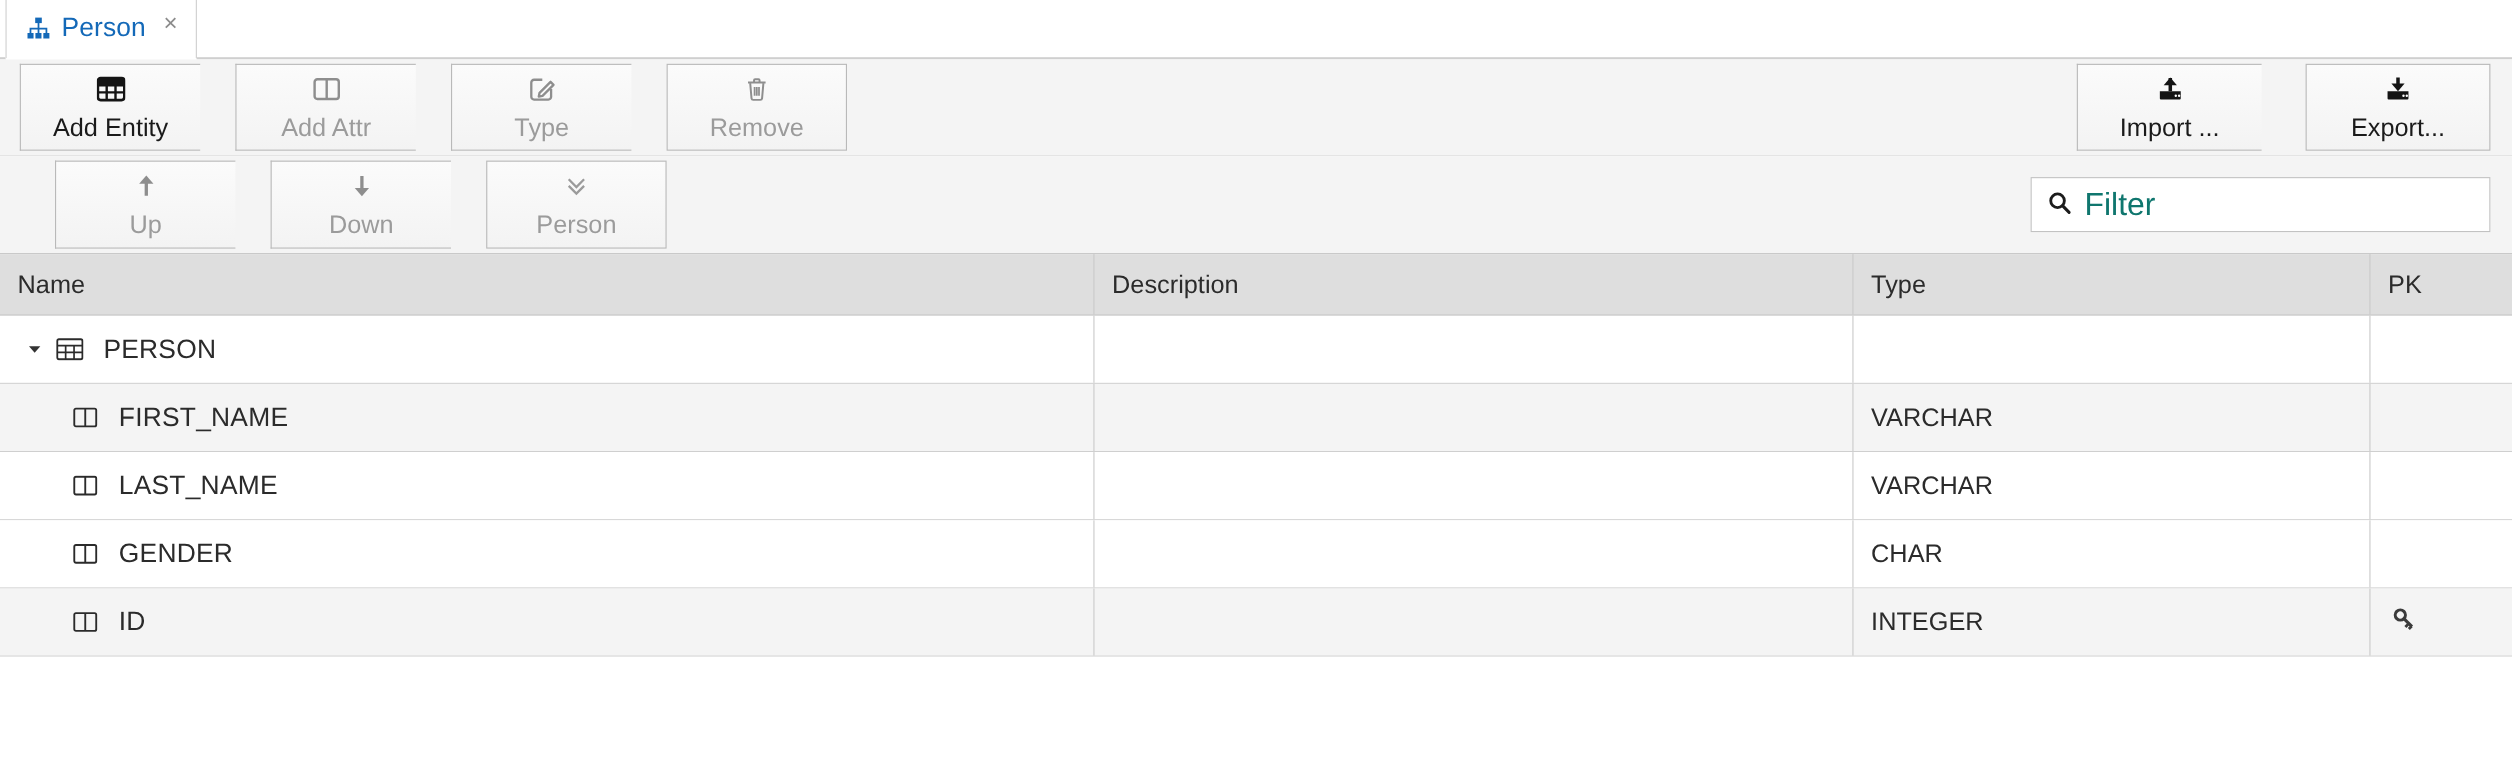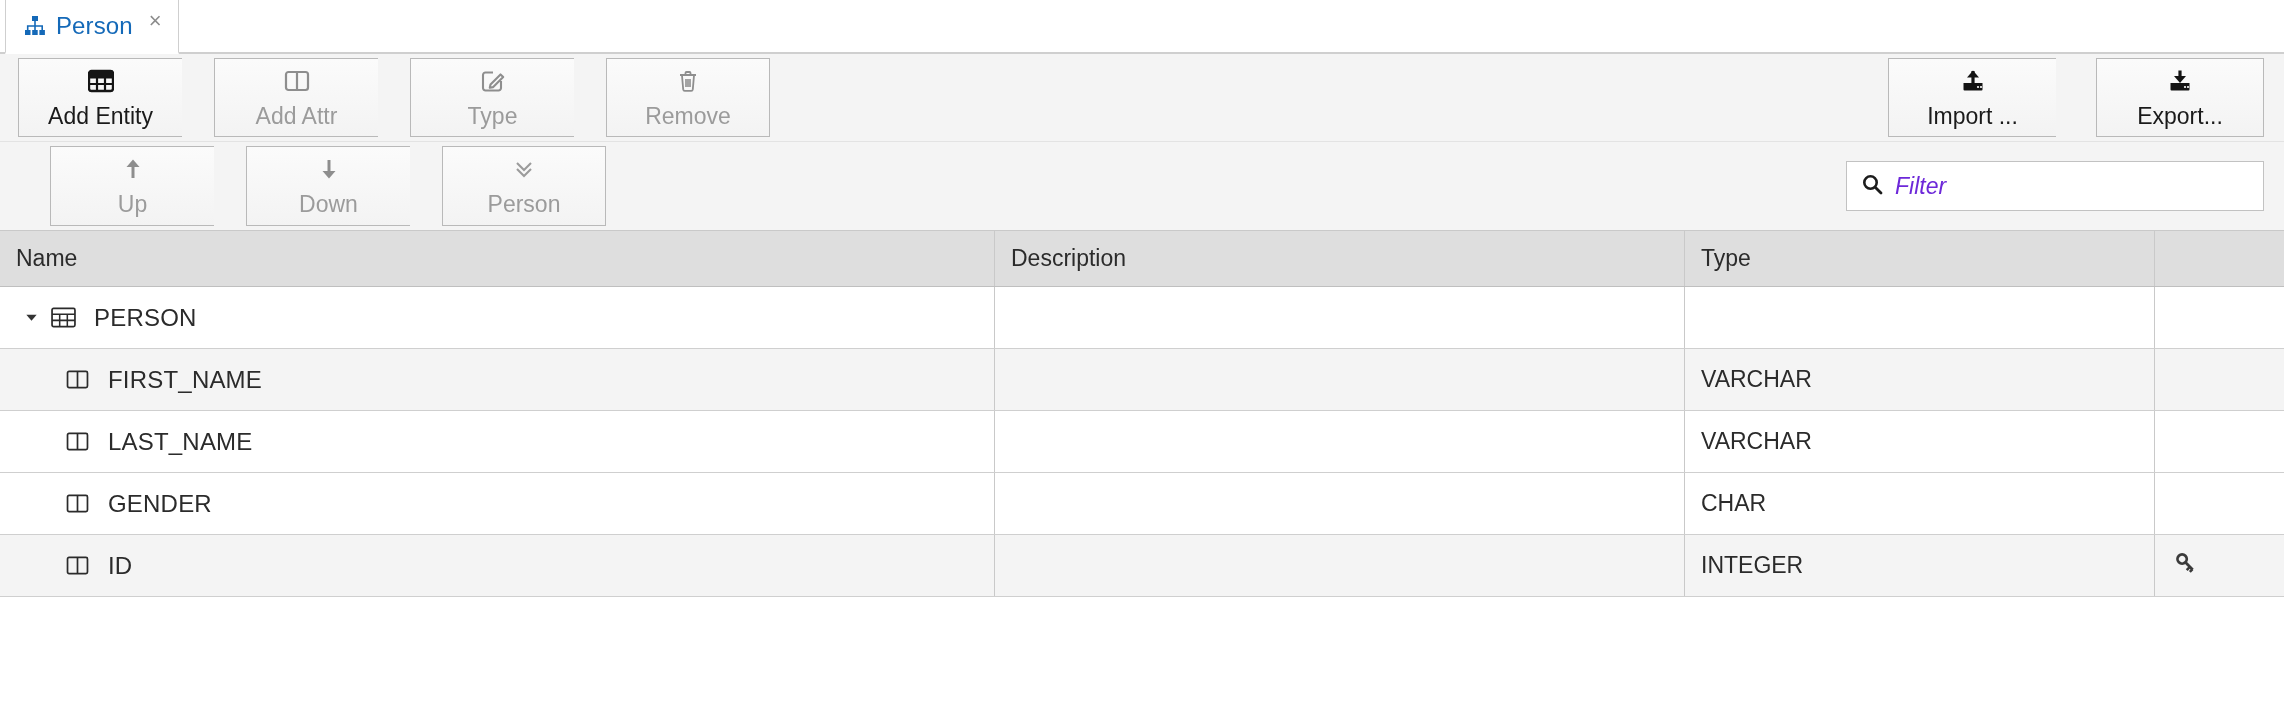--- a/index.html
+++ b/index.html
@@ -95,21 +95,21 @@
   .filter {
     width: 418px;
     height: 50px;
     background: #ffffff;
     border: 1px solid #c2c2c2;
     display: flex;
     align-items: center;
     gap: 12px;
     padding: 0 14px;
   }
-  .filter .ph { font-size: 23px; color: #6d28d9; font-style: italic; }
+  .filter .ph { font-size: 29px; color: #0f766e; }
 
   
   .tree { width: 100%; border-top: 1px solid #c9c9c9; }
 
   .thead, .trow {
     display: flex;
     align-items: stretch;
     width: 100%;
   }
   .thead {
@@ -297,20 +297,21 @@
   </div>
 
 </div>
 
 <div class="tree">
 
   <div class="thead">
     <div class="th col-name">Name</div>
     <div class="th col-desc">Description</div>
     <div class="th col-type">Type</div>
+    <div class="th col-pk">PK</div>
   </div>
 
   <div class="trow">
     <div class="td col-name name-cell">
       <span class="expander">
         <svg viewBox="0 0 16 16" width="15" height="15">
             <path d="M2.5 5 L13.5 5 L8 11.5 Z" fill="#333"></path>
           </svg>
       </span>
       <span class="row-icon">

